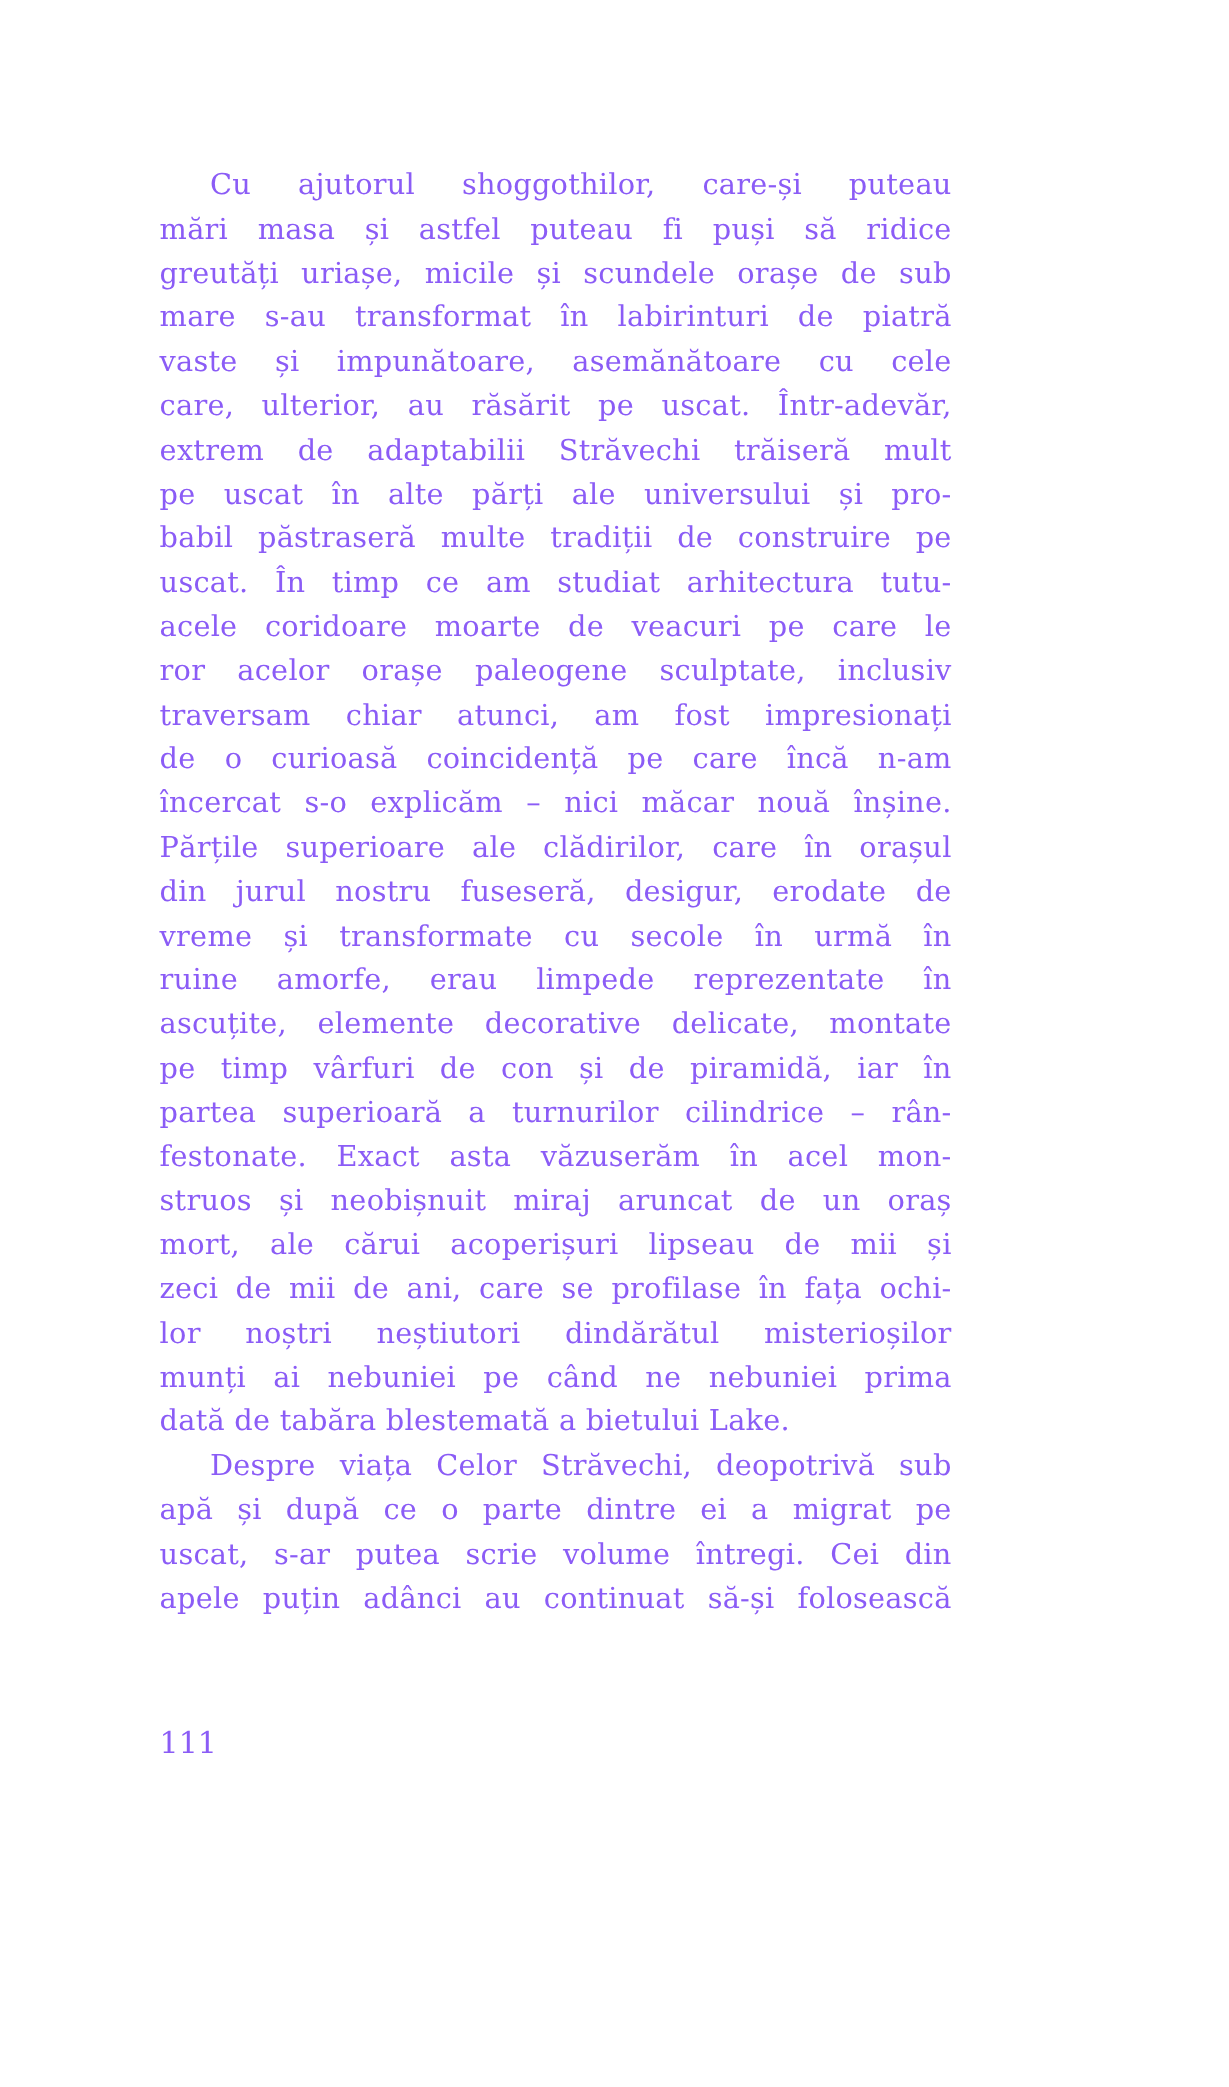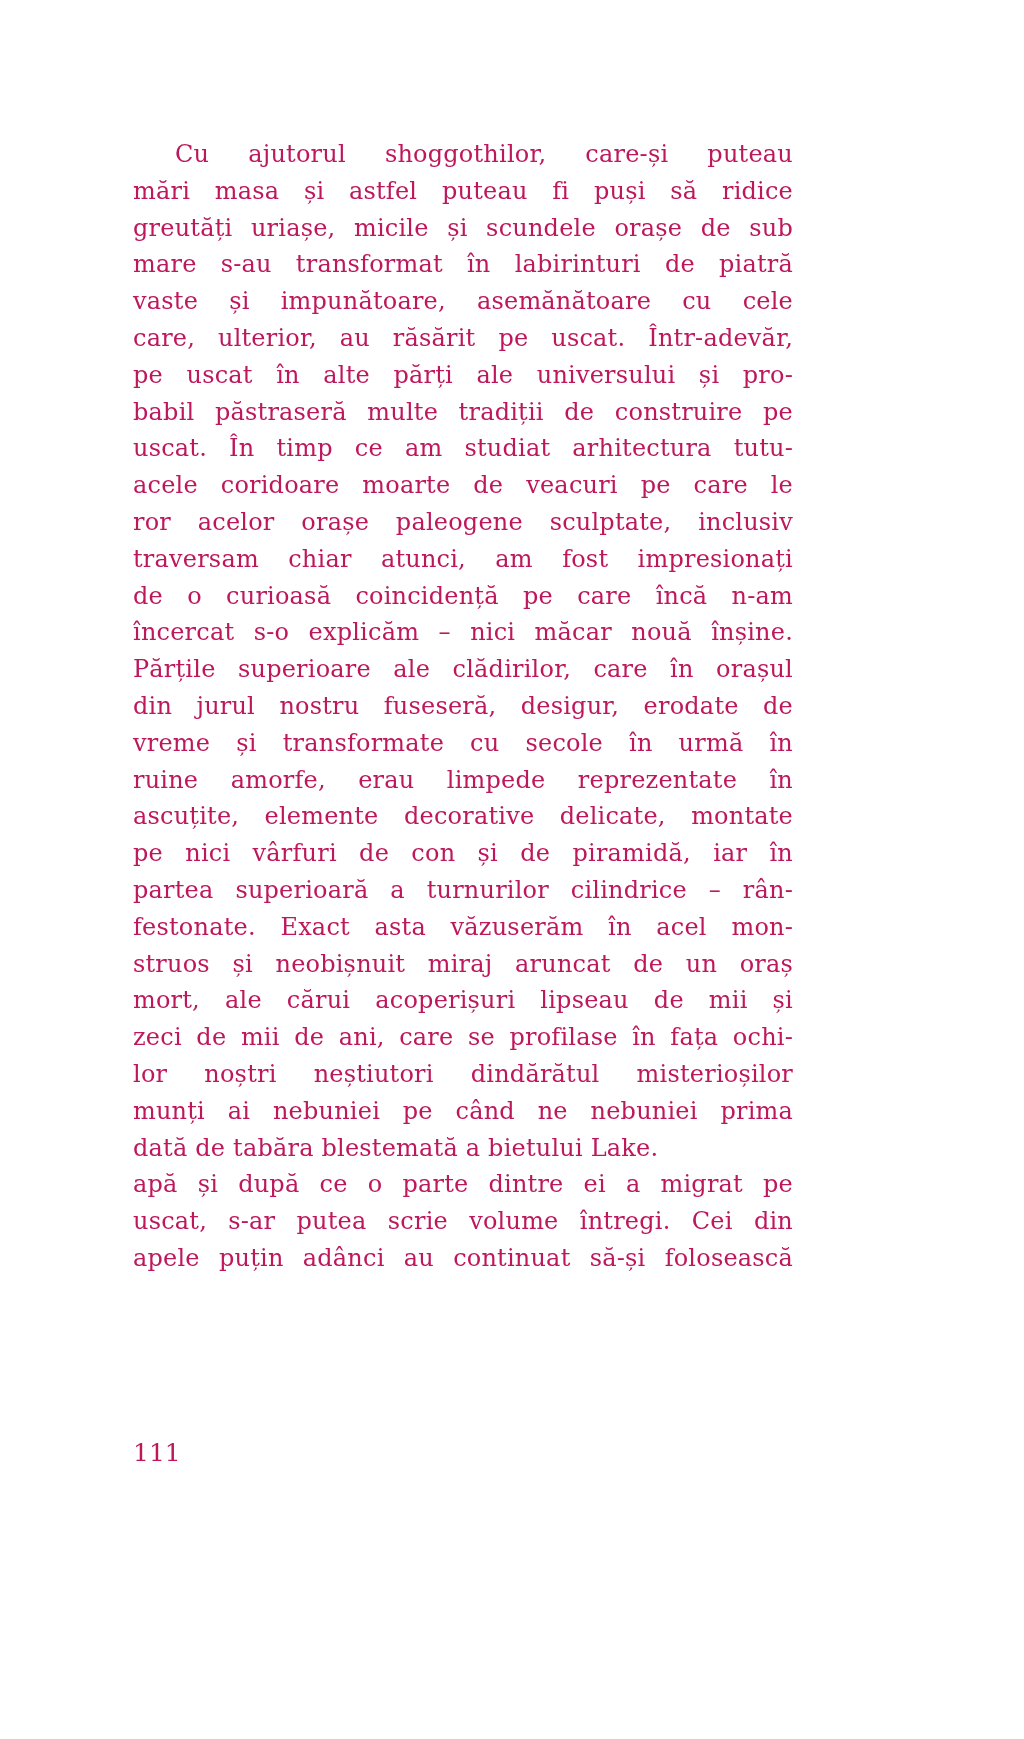--- a/index.html
+++ b/index.html
@@ -6,21 +6,21 @@
     margin: 0;
     padding: 0;
     background: #ffffff;
   }
   .page {
     position: relative;
     width: 1024px;
     height: 1739px;
     background: #ffffff;
     font-family: "DejaVu Serif", "Liberation Serif", serif;
-    color: #be185d;
+    color: #8b5cf6;
     overflow: hidden;
   }
   .text-block {
     position: absolute;
     left: 133px;
     top: 136px;
     width: 660px;
     font-size: 24px;
     line-height: 36.8px;
     letter-spacing: 0.2px;
@@ -52,43 +52,45 @@
 
 <div class="page">
   <div class="text-block">
       <div class="paragraph">
         <div class="line first">Cu ajutorul shoggothilor, care-și puteau</div>
         <div class="line">mări masa și astfel puteau fi puși să ridice</div>
         <div class="line">greutăți uriașe, micile și scundele orașe de sub</div>
         <div class="line">mare s-au transformat în labirinturi de piatră</div>
         <div class="line">vaste și impunătoare, asemănătoare cu cele</div>
         <div class="line">care, ulterior, au răsărit pe uscat. Într-adevăr,</div>
+        <div class="line">extrem de adaptabilii Străvechi trăiseră mult</div>
         <div class="line">pe uscat în alte părți ale universului și pro-</div>
         <div class="line">babil păstraseră multe tradiții de construire pe</div>
         <div class="line">uscat. În timp ce am studiat arhitectura tutu-</div>
         <div class="line">acele coridoare moarte de veacuri pe care le</div>
         <div class="line">ror acelor orașe paleogene sculptate, inclusiv</div>
         <div class="line">traversam chiar atunci, am fost impresionați</div>
         <div class="line">de o curioasă coincidență pe care încă n-am</div>
         <div class="line">încercat s-o explicăm – nici măcar nouă înșine.</div>
         <div class="line">Părțile superioare ale clădirilor, care în orașul</div>
         <div class="line">din jurul nostru fuseseră, desigur, erodate de</div>
         <div class="line">vreme și transformate cu secole în urmă în</div>
         <div class="line">ruine amorfe, erau limpede reprezentate în</div>
         <div class="line">ascuțite, elemente decorative delicate, montate</div>
-        <div class="line">pe nici vârfuri de con și de piramidă, iar în</div>
+        <div class="line">pe timp vârfuri de con și de piramidă, iar în</div>
         <div class="line">partea superioară a turnurilor cilindrice – rân-</div>
         <div class="line">festonate. Exact asta văzuserăm în acel mon-</div>
         <div class="line">struos și neobișnuit miraj aruncat de un oraș</div>
         <div class="line">mort, ale cărui acoperișuri lipseau de mii și</div>
         <div class="line">zeci de mii de ani, care se profilase în fața ochi-</div>
         <div class="line">lor noștri neștiutori dindărătul misterioșilor</div>
         <div class="line">munți ai nebuniei pe când ne nebuniei prima</div>
         <div class="line last-left">dată de tabăra blestemată a bietului Lake.</div>
       </div>
       <div class="paragraph">
+        <div class="line first">Despre viața Celor Străvechi, deopotrivă sub</div>
         <div class="line">apă și după ce o parte dintre ei a migrat pe</div>
         <div class="line">uscat, s-ar putea scrie volume întregi. Cei din</div>
         <div class="line">apele puțin adânci au continuat să-și folosească</div>
       </div>
     </div>
   <div class="page-number">111</div>
 </div>
 
 </body></html>

